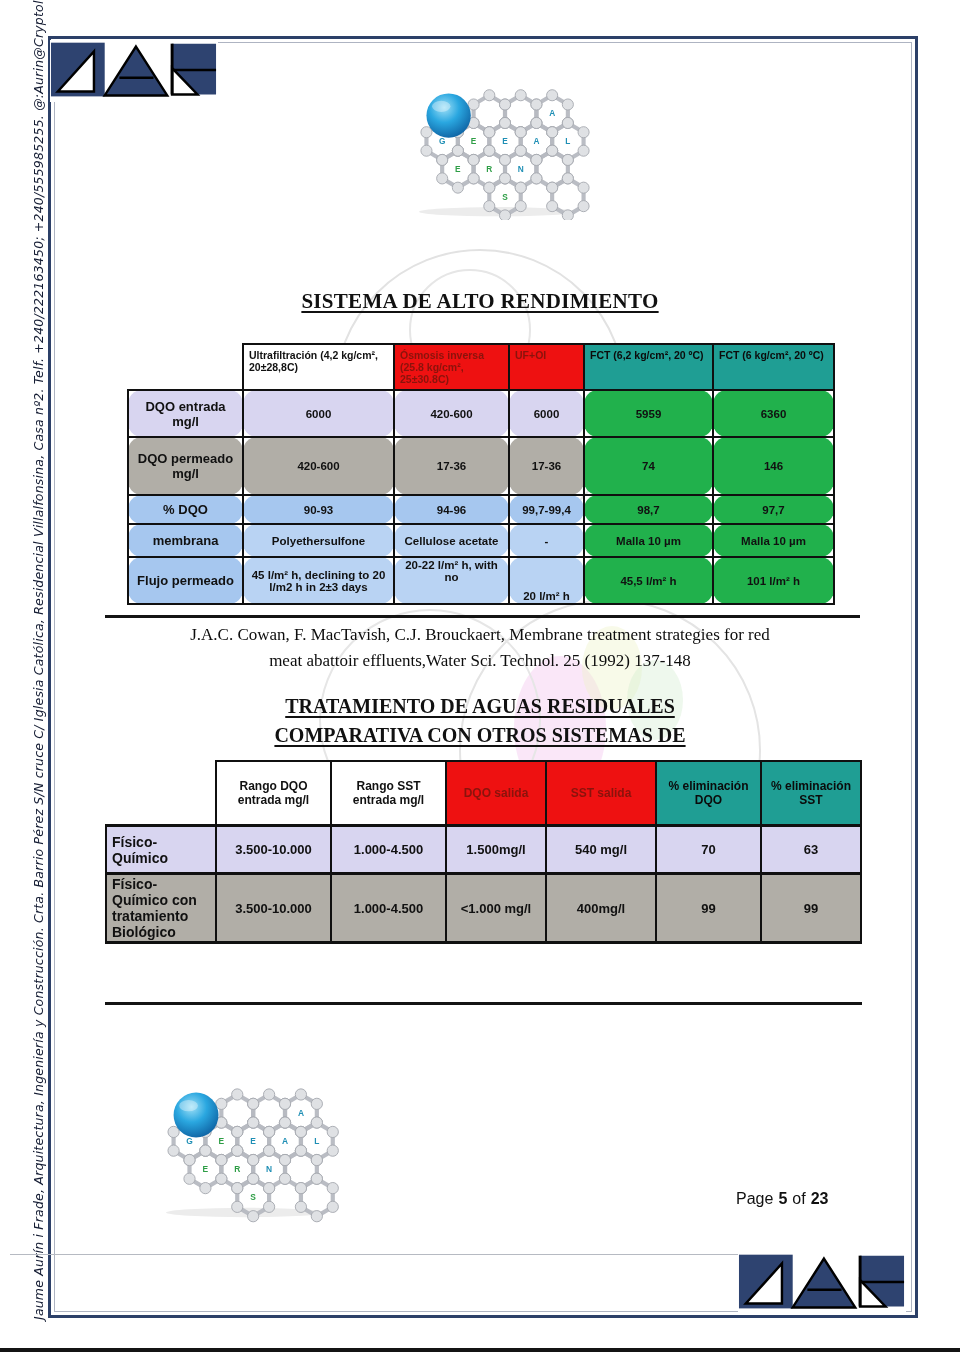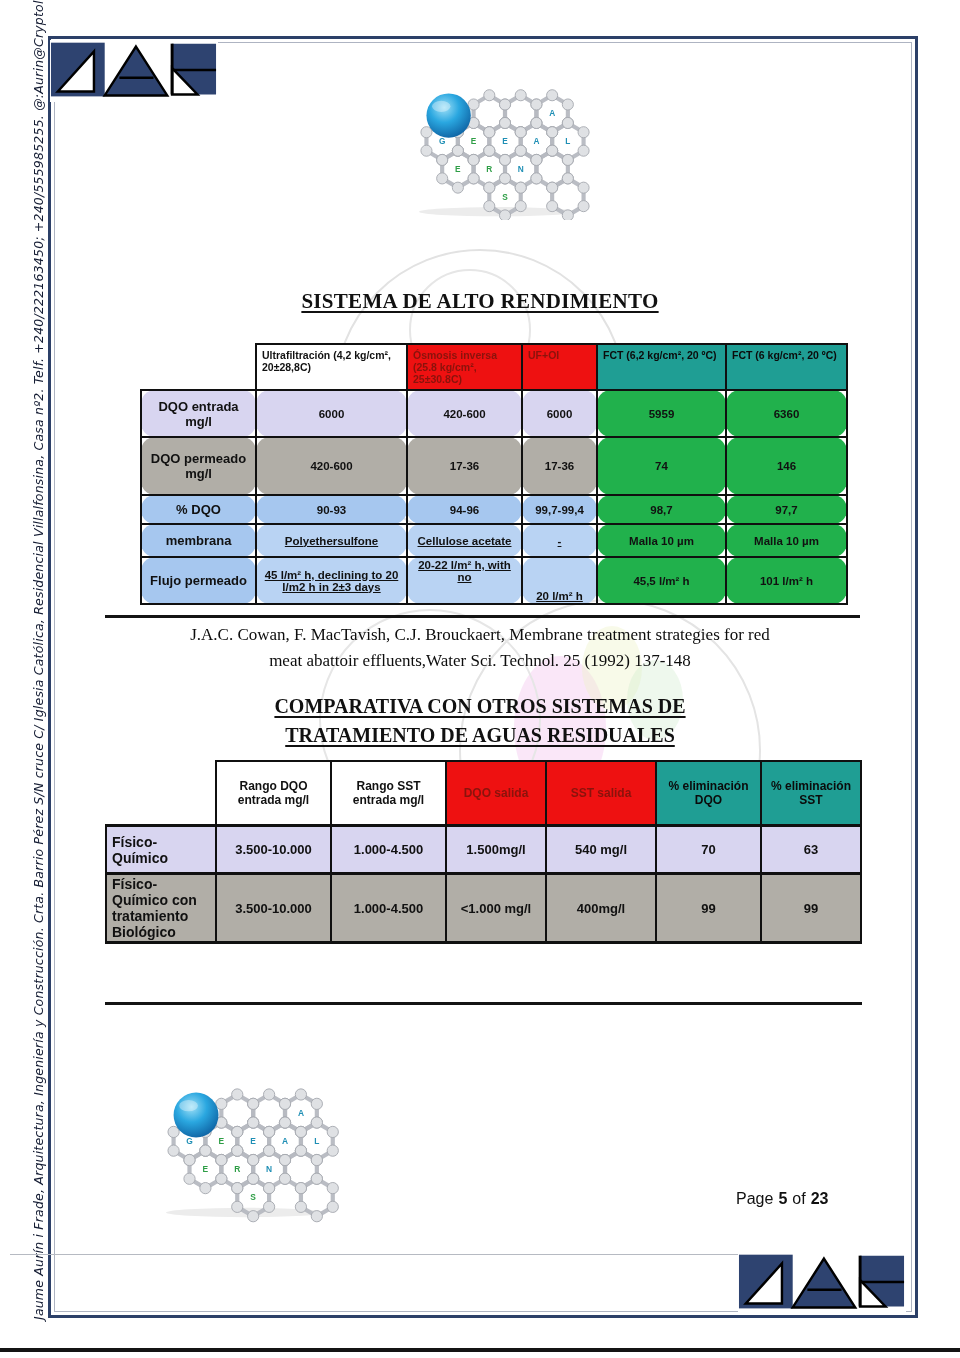--- a/index.html
+++ b/index.html
@@ -22,36 +22,36 @@
   .mol-bottom{left:138px;top:1082px;width:206px;height:142px;}
   .main-title{position:absolute;left:0;right:0;top:265px;text-align:center;
          font:bold 21px "Liberation Serif",serif;letter-spacing:.3px;margin-top:24px;}
   .main-title span, .comp-title div{text-decoration:underline;text-underline-offset:3px;}
   .citation{position:absolute;left:0;right:0;top:622px;text-align:center;
          font:17px "Liberation Serif",serif;line-height:1.5;color:#0d0d0d;}
   .comp-title{position:absolute;left:0;right:0;top:692px;text-align:center;
          font:bold 20px "Liberation Serif",serif;line-height:1.45;}
   table{border-collapse:collapse;table-layout:fixed;}
   td,th{border:2px solid #101010;overflow:hidden;padding:1px 3px;vertical-align:middle;}
-  .t1{position:absolute;left:140px;top:343px;width:706px;}
+  .t1{position:absolute;left:127px;top:343px;width:706px;}
   .t1 th{font:bold 10.5px "Liberation Sans",sans-serif;text-align:left;vertical-align:top;padding:4px 5px;}
   .t1 td{font:bold 11.5px "Liberation Sans",sans-serif;text-align:center;border-radius:14px;}
   .t1 td.lbl{font-size:13px;}
   .t2{position:absolute;left:105px;top:760px;width:755px;}
   .t2 th{font:bold 12px "Liberation Sans",sans-serif;text-align:center;vertical-align:middle;padding:17px 4px;}
   .t2 td{font:bold 13px "Liberation Sans",sans-serif;text-align:center;border-width:3px 2px;}
   .t2 td.lbl{font-size:14px;text-align:left;padding-left:5px;}
   .corner{border-top:none;border-left:none;background:#fff;}
   .h-white{background:#ffffff;color:#111;}
   .h-red{background:#ee1111;color:#8a130c;}
   .h-teal{background:#1f9e94;color:#0b0b0b;}
   .c-lav{background:#d8d5f0;}
   .c-gry{background:#b1aea7;}
   .c-blu{background:#a6c7ef;}
-  .c-blu2{background:#b9d3f3;text-decoration:underline;}
+  .c-blu2{background:#b9d3f3;}
   .c-grn{background:#21b14c;}
   .rule{position:absolute;height:3px;background:#141414;}
   .rule1{left:105px;top:615px;width:755px;}
   .rule2{left:105px;top:1002px;width:757px;}
   .footer-line{position:absolute;left:10px;top:1254px;width:728px;height:1px;background:#b6bac2;}
   .bottom-bar{position:absolute;left:0;top:1348px;width:960px;height:4px;background:#141414;}
   .page-footer{position:absolute;left:712px;top:1190px;font:16px "Liberation Sans",sans-serif;
          display:flex;gap:5px;color:#111;margin-left:24px;}
   .page-footer b{font-weight:bold;}
 </style>
@@ -220,22 +220,22 @@
   </table>
 
   <div class="rule rule1"></div>
 
   <div class="citation">
     <div>J.A.C. Cowan, F. MacTavish, C.J. Brouckaert, Membrane treatment strategies for red</div>
     <div>meat abattoir effluents,Water Sci. Technol. 25 (1992) 137-148</div>
   </div>
 
   <div class="comp-title">
+    <div>TRATAMIENTO DE AGUAS RESIDUALES</div>
     <div>COMPARATIVA CON OTROS SISTEMAS DE</div>
-    <div>TRATAMIENTO DE AGUAS RESIDUALES</div>
   </div>
 
   <table class="t2">
     <colgroup>
         <col style="width:110px">
         <col style="width:115px">
         <col style="width:115px">
         <col style="width:100px">
         <col style="width:110px">
         <col style="width:105px">

